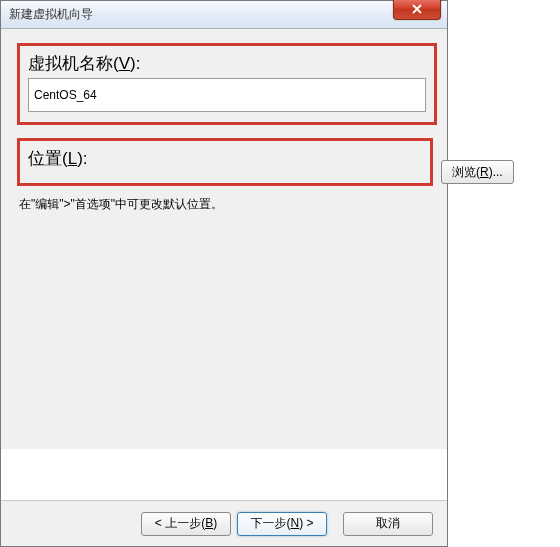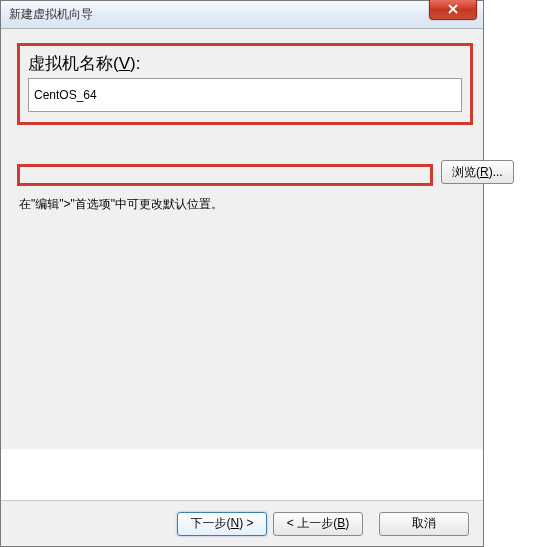--- a/index.html
+++ b/index.html
@@ -6,21 +6,21 @@
   body {
     font-family: "Microsoft YaHei", "SimSun", Tahoma, sans-serif;
     font-size: 12px;
     background: #fff;
     width: 560px;
     height: 547px;
     overflow: hidden;
     position: relative;
   }
   .window {
-    width: 484px;
+    width: 448px;
     height: 547px;
     border: 1px solid #7a7a7a;
     background: #fff;
     position: relative;
   }
   .titlebar {
     height: 28px;
     background: linear-gradient(to bottom, #f7fbff 0%, #e4ecf7 50%, #d7e4f2 100%);
     border-bottom: 1px solid #b0b0b0;
     position: relative;
@@ -178,34 +178,37 @@
         <div class="field-label">
           <span>虚拟机名称(</span><span class="u">V</span><span>):</span>
         </div>
         <input type="text" class="text-input" value="CentOS_64" style="">
       </div>
     </div>
 
     <div class="location-row">
       <div class="field-group" style="flex:0 0 auto;">
         <div class="highlight-box second">
+          <div class="field-label">
+            <span>位置(</span><span class="u">L</span><span>):</span>
+          </div>
         </div>
       </div>
       <button class="browse-btn">
         <span>浏览(</span><span class="u">R</span><span>)...</span>
       </button>
     </div>
 
     <div class="hint-text">在"编辑"&gt;"首选项"中可更改默认位置。</div>
 
   </div>
 
   <div class="footer">
+    <button class="footer-btn">
+      <span>&lt; 上一步(</span><span class="u">B</span><span>)</span>
+    </button>
     <button class="footer-btn default">
       <span>下一步(</span><span class="u">N</span><span>) &gt;</span>
     </button>
-    <button class="footer-btn">
-      <span>&lt; 上一步(</span><span class="u">B</span><span>)</span>
-    </button>
     <button class="footer-btn" style="margin-left:10px;">取消</button>
   </div>
 
 </div>
 
 </body></html>

